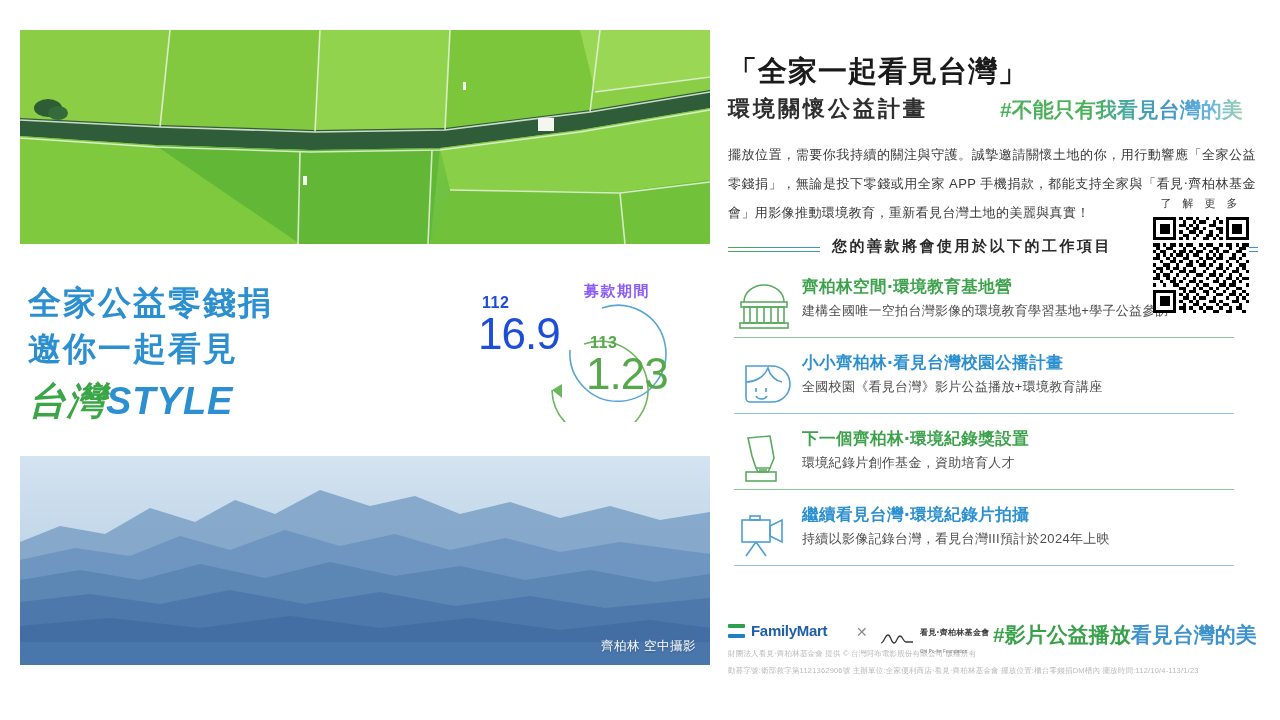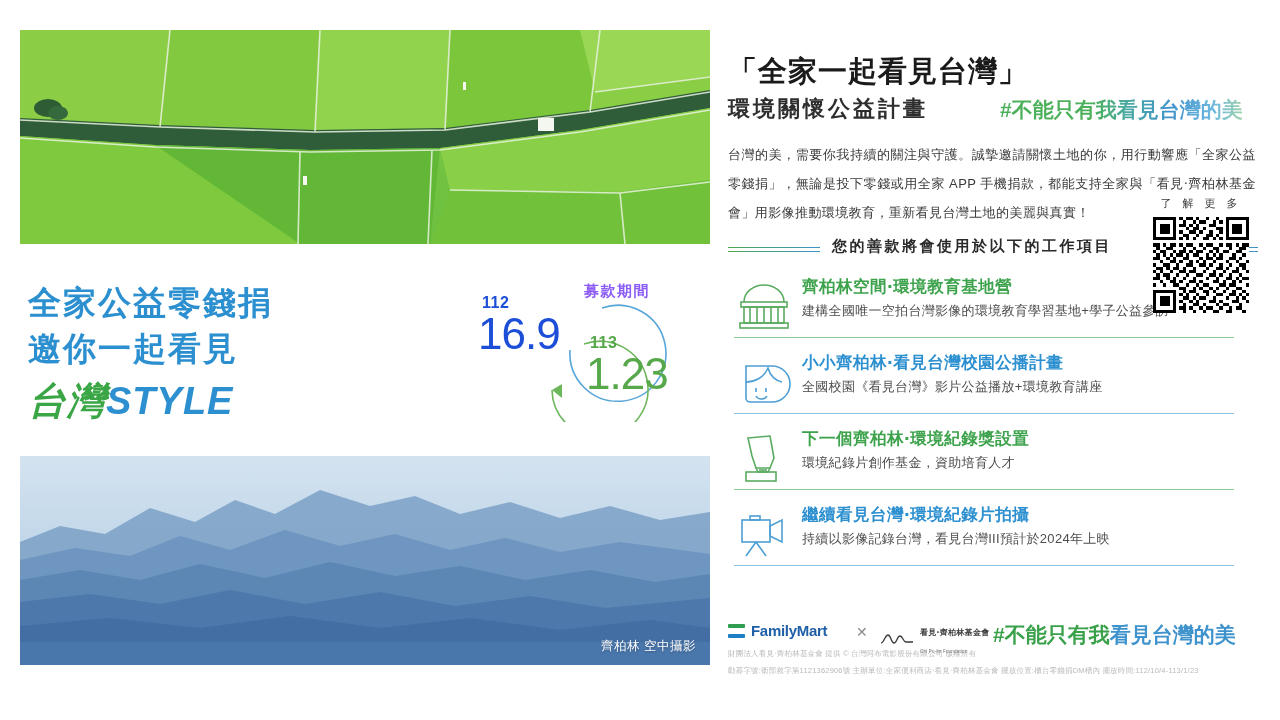--- a/index.html
+++ b/index.html
@@ -234,21 +234,21 @@
     </div>
 
   </div>
 
   <div id="right">
 
     <div class="title1">「全家一起看見台灣」</div>
     <div class="title2">環境關懷公益計畫</div>
     <div class="hashtag-top">#不能只有我看見台灣的美</div>
 
-    <div class="para">台灣的美，需要你我持續的關注與守護。誠摯邀請關懷土地的你，用行動響應「全家公益零錢捐」，無論是投下零錢或用全家 APP 手機捐款，都能支持全家與「看見‧齊柏林基金會」用影像推動環境教育，重新看見台灣土地的美麗與真實！</div>
+    <div class="para">擺放位置，需要你我持續的關注與守護。誠摯邀請關懷土地的你，用行動響應「全家公益零錢捐」，無論是投下零錢或用全家 APP 手機捐款，都能支持全家與「看見‧齊柏林基金會」用影像推動環境教育，重新看見台灣土地的美麗與真實！</div>
 
     <div class="section-bar">
       <span class="rule l"></span>
       <span class="rule l2"></span>
       <span class="stxt">您的善款將會使用於以下的工作項目</span>
       <span class="rule r"></span>
       <span class="rule r2"></span>
     </div>
 
     <div class="items">
@@ -559,21 +559,21 @@
         <span class="cpl">
           <svg width="34" height="14" viewBox="0 0 34 14" fill="none" stroke="#3a3a3a" stroke-width="1.3">
             <path d="M1,11 C4,11 5,3 8,3 C11,3 11,11 14,11 C17,11 17,4 20,4 C23,4 23,10 26,10 L33,10"></path>
           </svg>
           <span>
             <span class="cpl-name">看見‧齊柏林基金會</span><br>
             <span class="cpl-sub">Chi Po-lin Foundation</span>
           </span>
         </span>
         <span class="hashtag-bot">
-          <span class="g">#不能只有我</span><span class="b">看見台灣的美</span>
+          <span class="g">#影片公益播放</span><span class="b">看見台灣的美</span>
         </span>
       </div>
       <div class="fineprint">財團法人看見‧齊柏林基金會 提供 © 台灣阿布電影股份有限公司 版權所有</div>
       <div class="fineprint">勸募字號:衛部救字第1121362906號  主辦單位:全家便利商店‧看見‧齊柏林基金會  擺放位置:櫃台零錢捐DM槽內  擺放時間:112/10/4-113/1/23</div>
     </div>
 
   </div>
 </div>
 
 </body></html>

